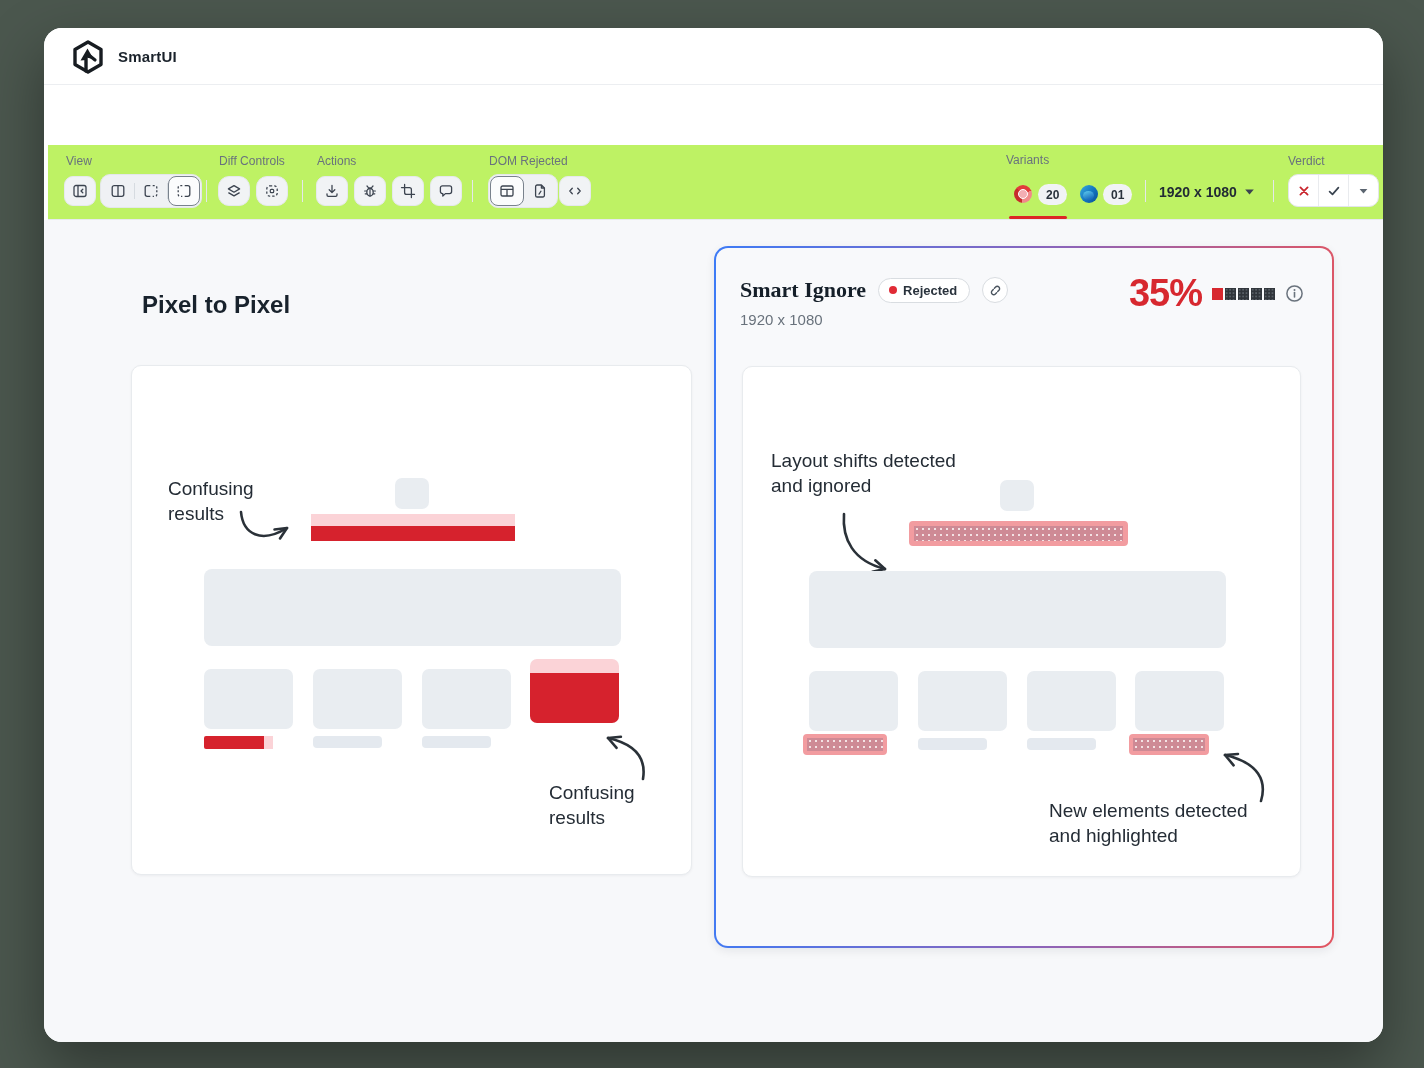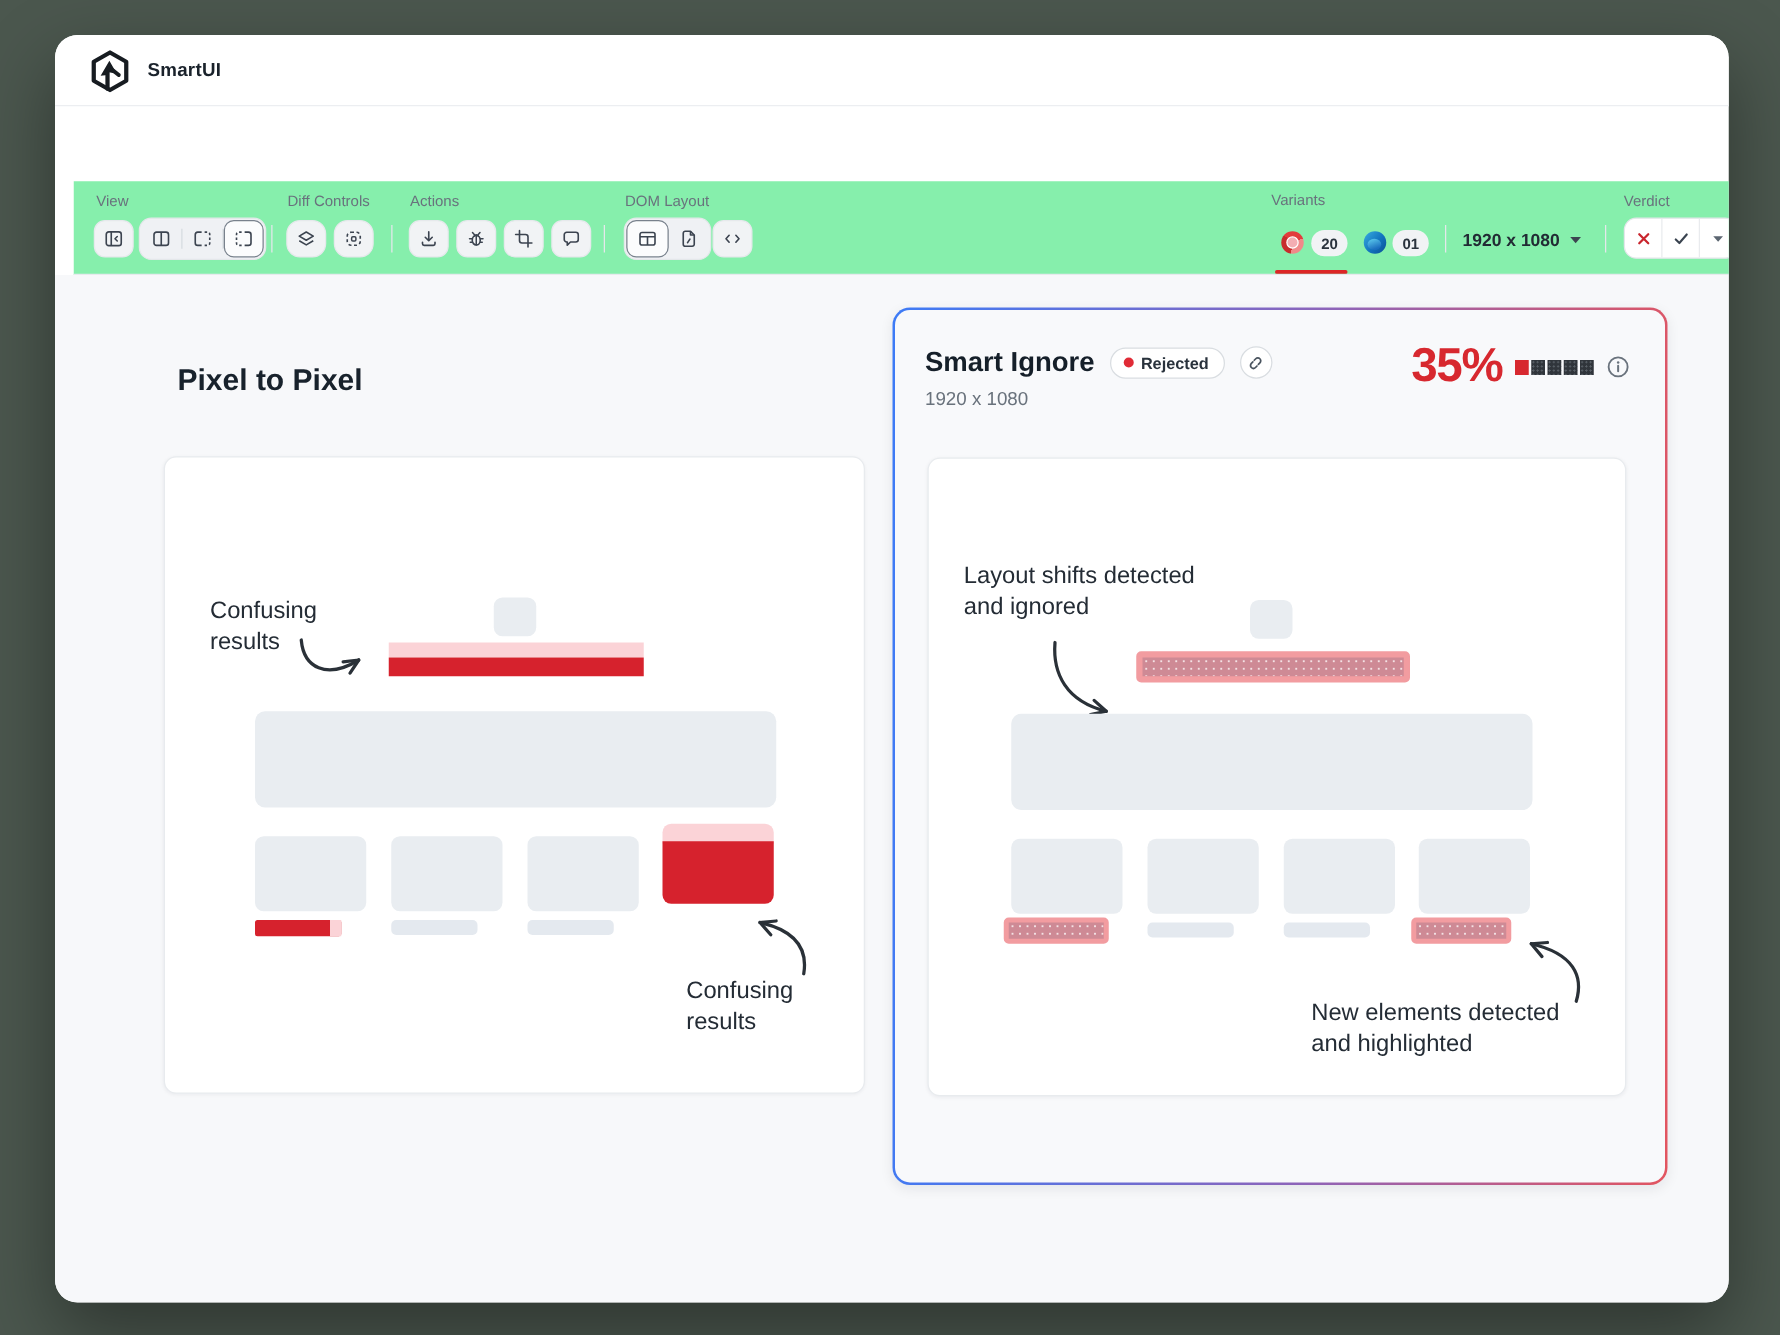--- a/index.html
+++ b/index.html
@@ -20,21 +20,21 @@
   
   .nav { left:0; top:57px; width:100%; height:60px; border-bottom:1px solid #EEF0F2; background:#fff; }
   .chev-btn { width:16px; height:16px; display:flex; align-items:center; justify-content:center; cursor:pointer; }
   .nav-title { font-size:15px; font-weight:700; color:#16202B; }
   .nav-user { font-size:14px; font-weight:700; color:#16202B; }
   .avatar { width:20px; height:20px; border-radius:50%; background:#2E3640; position:relative; overflow:hidden; }
   .avatar::after { content:''; position:absolute; left:4px; top:7px; width:12px; height:11px; border-radius:45%; background:#F2858E; }
   .nav-inner { left:18px; top:0; height:60px; display:flex; align-items:center; gap:8px; }
 
   
-  .tbar { left:15px; top:117px; width:100%; height:75px; border-bottom:1px solid #E7EAED; background:#86efac;text-align:right; }
+  .tbar { left:4px; top:117px; width:100%; height:75px; border-bottom:1px solid #E7EAED; background:#bef264;text-align:right; }
   .sec-label { font-size:12px; color:#69727D; }
   .tbtn { height:30px; min-width:32px; background:#F1F3F5; border:1px solid #E6E9EC; border-radius:9px;
           display:flex; align-items:center; justify-content:center; cursor:pointer; }
   .tgroup { background:#EFF1F4; border:1px solid #E4E7EA; border-radius:10px; display:flex; align-items:center; height:34px; padding:0 1px; }
   .tgroup .cell { width:32px; height:30px; display:flex; align-items:center; justify-content:center; cursor:pointer; }
   .tgroup .sep { width:1px; height:16px; background:#D6DBE0; }
   .cell.sel { background:#FBFCFD; border:1.5px solid #79828D; border-radius:8px; }
   .vdiv { width:1px; height:22px; background:#E5E8EB; }
   .count-pill { height:21px; padding:0 8px; background:#F1F3F5; border-radius:11px; font-size:12px; font-weight:700;
                 color:#2A333D; display:flex; align-items:center; cursor:pointer; }
@@ -174,21 +174,21 @@
         <path d="M1.5 4.6 H9.4 a2 2 0 0 1 2 2 V14.5" fill="none" stroke="#3C4450" stroke-width="1.3" stroke-linecap="round"></path>
       </svg>
     </div>
     <div class="abs tbtn" style="left:382px; top:31px; width:32px;">
       <svg width="16" height="16" viewBox="0 0 16 16">
         <path d="M4.4 2.8 h7.2 a2 2 0 0 1 2 2 v3.8 a2 2 0 0 1 -2 2 H7.4 l-2.6 2.5 V10.6 h-.4 a2 2 0 0 1 -2 -2 V4.8 a2 2 0 0 1 2 -2 Z" fill="none" stroke="#3C4450" stroke-width="1.3" stroke-linejoin="round"></path>
       </svg>
     </div>
     <div class="abs vdiv" style="left:424px; top:35px;"></div>
 
-    <div class="abs sec-label" style="left:441px; top:9px;">DOM Layout</div>
+    <div class="abs sec-label" style="left:441px; top:9px;">DOM Rejected</div>
     <div class="abs tgroup" style="left:440px; top:29px;">
       <div class="cell sel" style="width:34px;">
         <svg width="16" height="16" viewBox="0 0 16 16">
           <rect x="2" y="3" width="12" height="10" rx="1.6" fill="none" stroke="#3C4450" stroke-width="1.3"></rect>
           <path d="M2 6.4 H14 M8 6.4 V13" stroke="#3C4450" stroke-width="1.3"></path>
         </svg>
       </div>
       <div class="cell" style="width:32px;">
         <svg width="16" height="16" viewBox="0 0 16 16">
           <path d="M9.4 2 H5.2 a1.6 1.6 0 0 0 -1.6 1.6 v8.8 a1.6 1.6 0 0 0 1.6 1.6 h5.6 a1.6 1.6 0 0 0 1.6 -1.6 V5 Z" fill="none" stroke="#3C4450" stroke-width="1.3" stroke-linejoin="round"></path>
@@ -281,21 +281,21 @@
   <div class="abs anno" style="left:417px; top:414px;">
     <span>Confusing</span>
     <span>results</span>
   </div>
 </div>
 
 <div class="abs grad-panel">
   <div class="grad-inner">
 
     <div class="abs" style="left:24px; top:29px; display:flex; align-items:center; gap:12px;">
-      <div style="font-size:22px; font-weight:700; color:#151F29;">Smart Ignore</div>
+      <div style="font-size:22px; font-weight:700; color:#151F29;font-family:Liberation Serif, serif;">Smart Ignore</div>
       <div class="badge">
         <span class="dot"></span>
         <span>Rejected</span>
       </div>
       <div class="link-btn">
         <svg width="13" height="13" viewBox="0 0 13 13">
           <path d="M5.4 4.2 L6.6 3 a2.3 2.3 0 0 1 3.3 3.3 L8.7 7.5 M7.6 8.8 L6.4 10 a2.3 2.3 0 0 1 -3.3 -3.3 L4.3 5.5" fill="none" stroke="#4A545F" stroke-width="1.4" stroke-linecap="round"></path>
         </svg>
       </div>
     </div>

